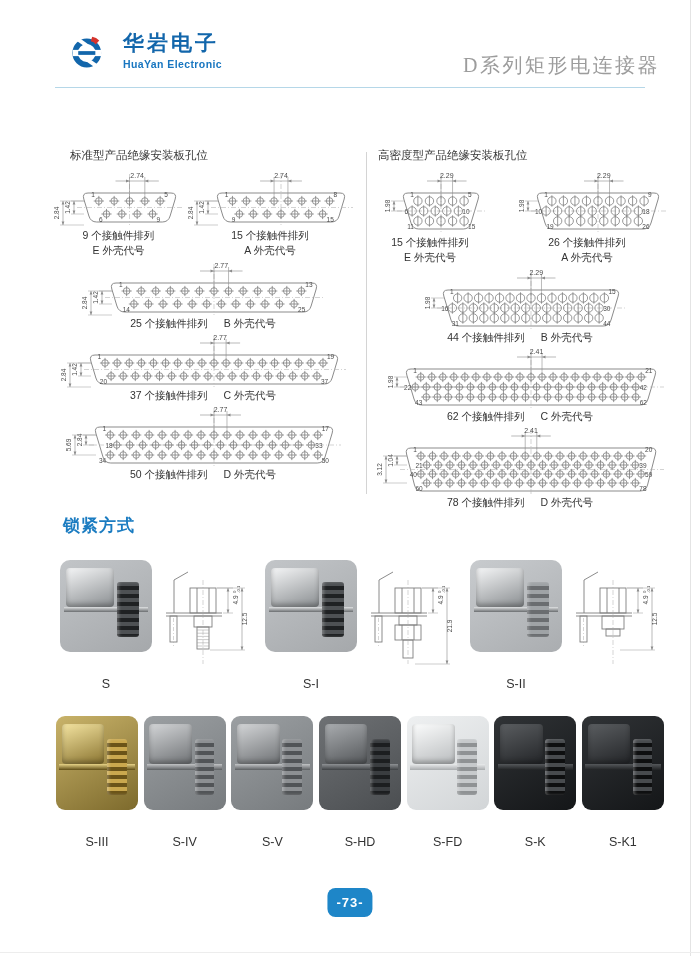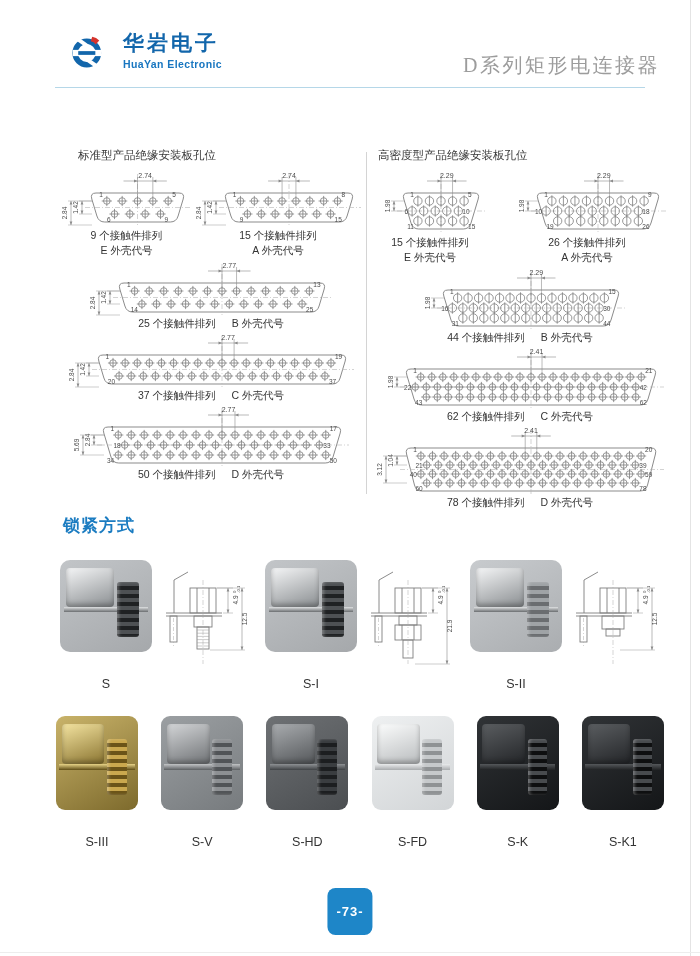--- a/index.html
+++ b/index.html
@@ -11,21 +11,21 @@
   .logo-en{font-size:10.5px;font-weight:bold;color:#1876c0;letter-spacing:0.4px;margin-top:2px;}
   .doc-title{position:absolute;top:52px;right:40px;font-family:"Liberation Serif", serif;
              font-size:20px;color:#9c9c9c;letter-spacing:2.5px;}
   .header-rule{position:absolute;left:55px;top:87px;width:590px;height:1px;background:#b5d7e8;}
   .page-edge-right{position:absolute;left:690px;top:0;width:1px;height:956px;background:#e4e4e4;}
   .page-edge-bottom{position:absolute;left:0;top:952px;width:700px;height:1px;background:#ededed;}
   
   .sec-title{position:absolute;font-size:17px;font-weight:bold;color:#1b7cc1;letter-spacing:1px;}
   
   .diag-col{position:absolute;top:148px;}
-  .col-left{left:60px;width:302px;}
+  .col-left{left:52px;width:302px;}
   .col-right{left:372px;width:296px;}
   .col-heading{font-size:11.5px;color:#3a3a3a;margin-bottom:8px;}
   .col-left .col-heading{margin-left:18px;}
   .col-right .col-heading{margin-left:6px;}
   .col-divider{position:absolute;left:366px;top:152px;width:1px;height:342px;background:#d4d4d4;}
   .pair-row{display:flex;justify-content:space-between;margin-bottom:4px;}
   .wide-row{display:flex;justify-content:center;margin-bottom:2px;text-align:right;}
   .diag-block{display:flex;flex-direction:column;align-items:center;}
   .diag-caption{font-size:10.5px;color:#333;margin-top:1px;display:flex;gap:16px;justify-content:center;}
   .diag-caption.stacked{flex-direction:column;gap:1px;text-align:center;line-height:14px;margin-top:2px;}
@@ -59,21 +59,21 @@
              --screw1:#8d9093;--screw2:#515457;--bar1:#c2c4c6;--bar2:#5c5f62;}
   .tone-darkgray{--bg1:#6e7174;--bg2:#4b4e51;--shell1:#a9acaf;--shell2:#54575a;
              --screw1:#3a3d40;--screw2:#1c1e20;--bar1:#8e9194;--bar2:#3f4245;}
   .tone-white{--bg1:#eef0f1;--bg2:#d2d5d7;--shell1:#fbfcfc;--shell2:#b9bcbe;
              --screw1:#c6c9cb;--screw2:#8f9294;--bar1:#e9ebec;--bar2:#a9acae;}
   .tone-black{--bg1:#303336;--bg2:#141618;--shell1:#5a5d60;--shell2:#232528;
              --screw1:#484b4e;--screw2:#0e0f10;--bar1:#55585b;--bar2:#202224;}
   
   .footer-badge{position:absolute;left:50%;transform:translateX(-50%);top:888px;
                 background:#1e86c8;color:#fff;font-size:13px;font-weight:bold;
-                padding:16px 9px;border-radius:8px;letter-spacing:1px;}
+                padding:7px 9px;border-radius:8px;letter-spacing:1px;}
 </style>
 </head>
 <body>
 
 <div class="page">
 
   <div class="header-logo">
     <svg width="42" height="46" viewBox="0 0 54 46">
       <circle cx="19" cy="23" r="15" fill="none" stroke="#1266ab" stroke-width="7"></circle>
       <g fill="#ffffff">
@@ -1595,20 +1595,28 @@
           <div class="ph-screw"></div>
         </div>
         <div class="lock-label">S-III</div>
       </div>
       <div class="lock-cell">
         <div class="photo photo-sm tone-gray">
           <div class="ph-shell"></div>
           <div class="ph-bar"></div>
           <div class="ph-screw"></div>
         </div>
+        <div class="lock-label">S-IV</div>
+      </div>
+      <div class="lock-cell">
+        <div class="photo photo-sm tone-gray">
+          <div class="ph-shell"></div>
+          <div class="ph-bar"></div>
+          <div class="ph-screw"></div>
+        </div>
         <div class="lock-label">S-V</div>
       </div>
       <div class="lock-cell">
         <div class="photo photo-sm tone-darkgray">
           <div class="ph-shell"></div>
           <div class="ph-bar"></div>
           <div class="ph-screw"></div>
         </div>
         <div class="lock-label">S-HD</div>
       </div>

